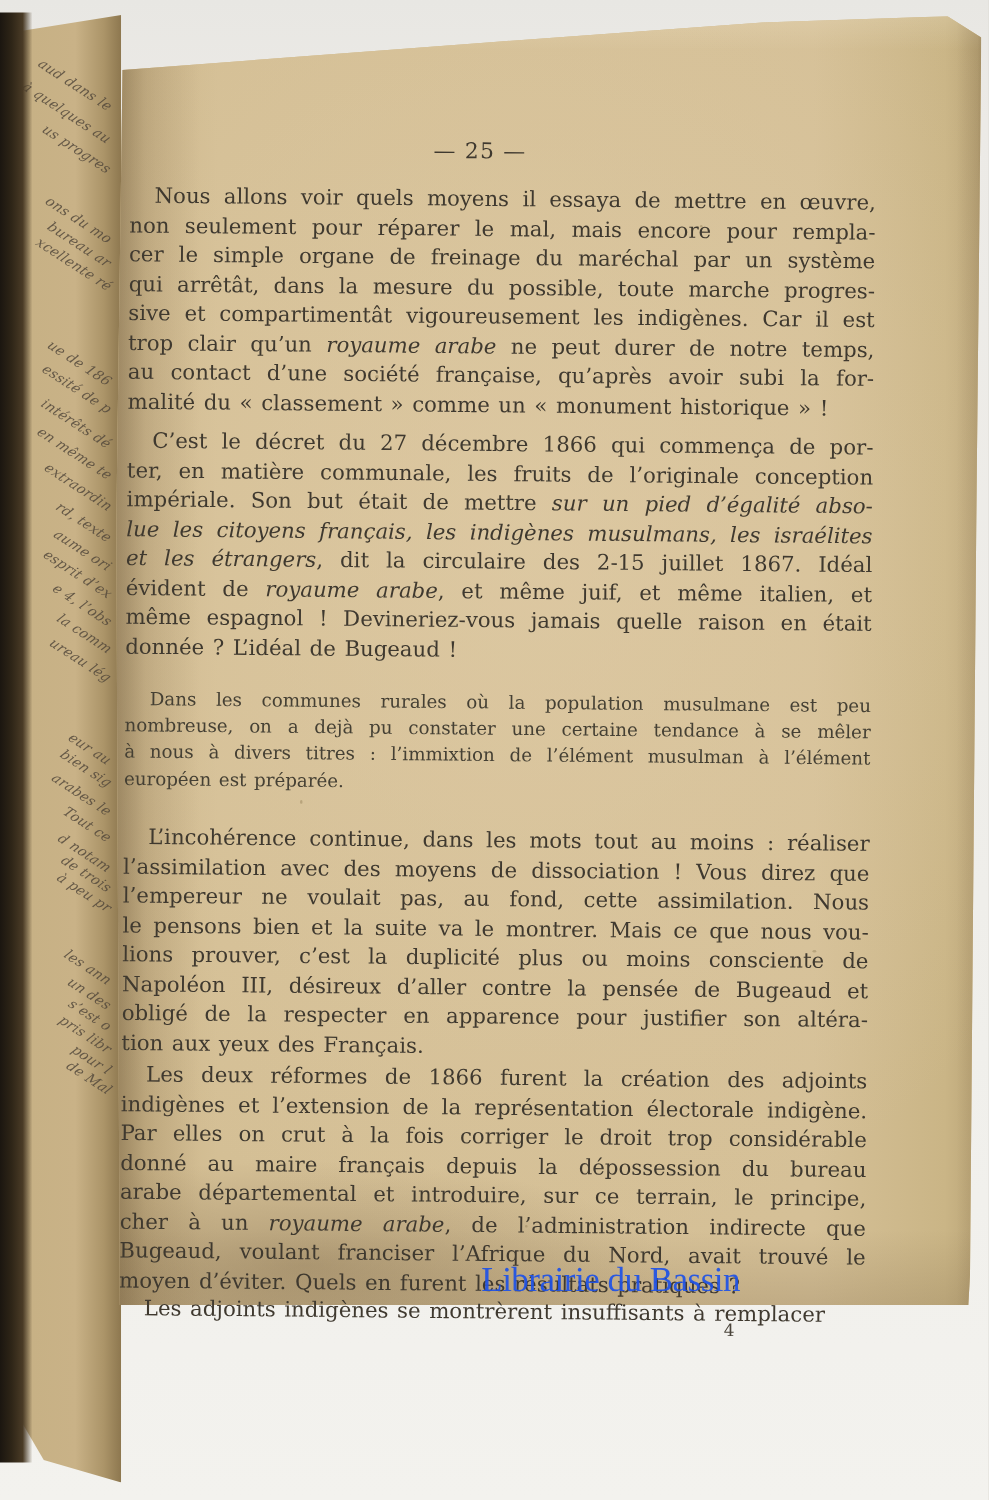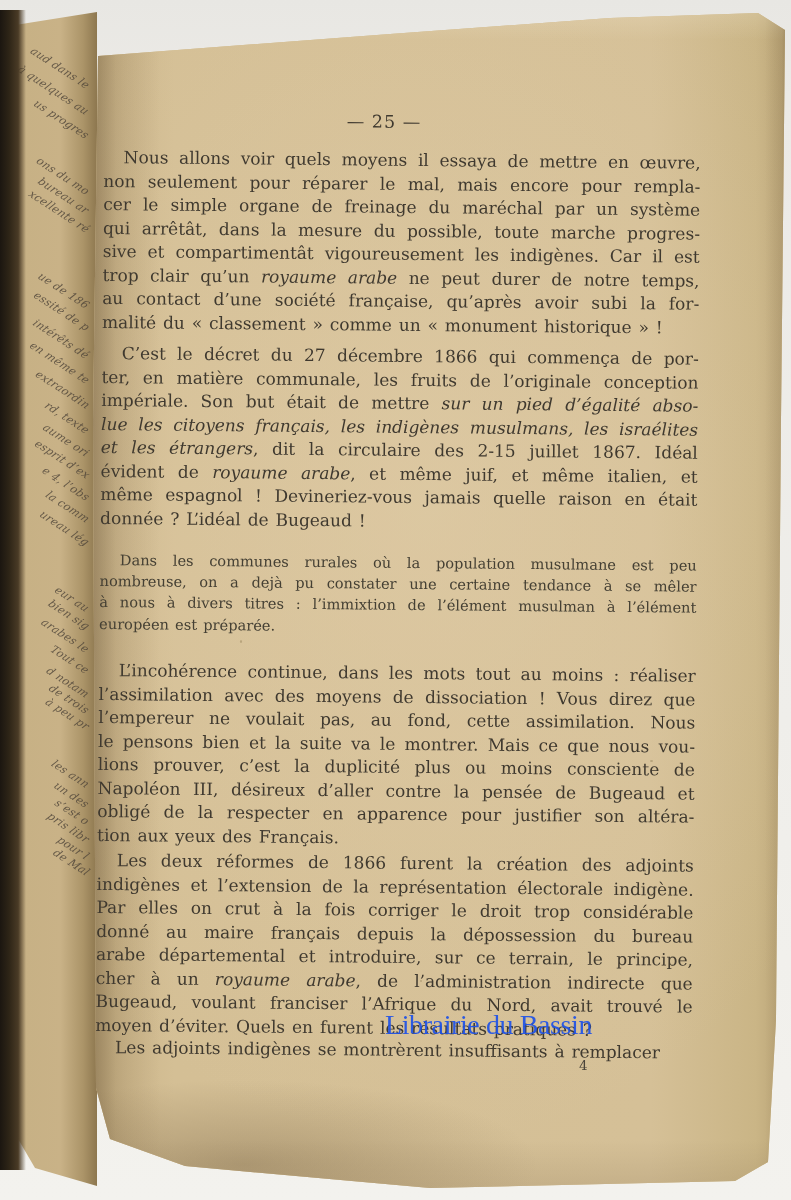--- a/index.html
+++ b/index.html
@@ -20,21 +20,21 @@
     background:linear-gradient(to right,#b7a077 0%,#c7b185 22%,#c9b287 60%,#ab9468 85%,#8d774f 100%);
   }
   .frag{
     position:absolute;right:9px;
     font-size:11px;color:#50463a;opacity:.82;white-space:nowrap;
     transform:rotate(33deg) skewX(-8deg);transform-origin:right center;
     font-style:italic;letter-spacing:.3px;
   }
   
   .page{
-    position:absolute;left:90px;top:0;width:701px;height:1200px;
+    position:absolute;left:90px;top:0;width:701px;height:1044px;
     clip-path:polygon(8px 56px,300px 34px,520px 18px,668px 13px,695px 30px,691px 420px,686px 1020px,678px 1162px,645px 1181px,340px 1188px,95px 1166px,20px 1139px,6px 1088px,3px 420px);
     background:
       radial-gradient(ellipse 120% 90% at 48% 42%, rgba(226,206,170,.55) 0%, rgba(226,206,170,0) 60%),
       linear-gradient(to right, #bfa97d 0%, #cdb78c 5%, #d4bf95 12%, #d5c097 80%, #cab586 95%, #b6a073 100%),
       #d2bd93;
   }
   .page::before{ 
     content:"";position:absolute;inset:0;pointer-events:none;
     background:
       linear-gradient(to right, rgba(82,62,36,.38) 0%, rgba(110,88,55,.16) 26px, rgba(110,88,55,0) 70px),

